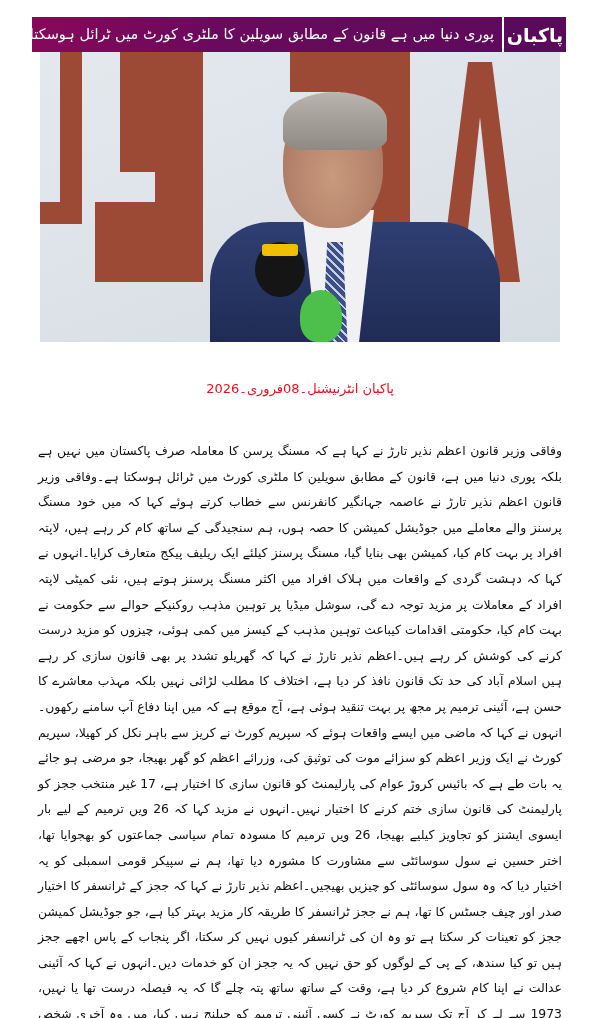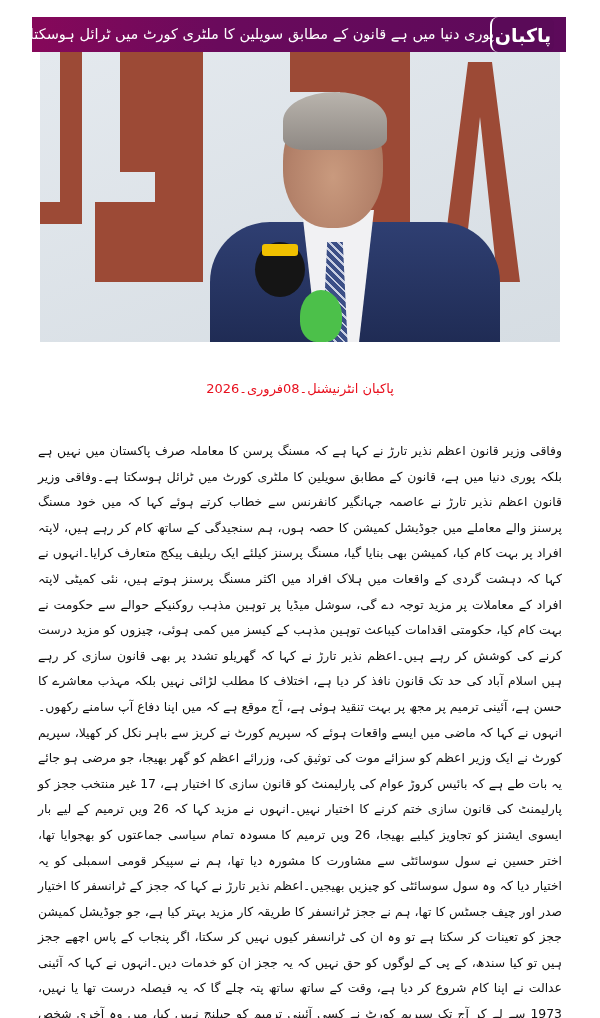--- a/index.html
+++ b/index.html
@@ -3,23 +3,23 @@
 <meta charset="utf-8">
 <style>
   html, body { margin: 0; padding: 0; background: #ffffff; }
   body { width: 600px; height: 1018px; position: relative; overflow: hidden; font-family: "DejaVu Sans", sans-serif; }
   .header-bar {
     position: absolute; left: 32px; top: 17px; width: 534px; height: 35px;
     background: linear-gradient(to right, #86085a 0%, #6a0a5c 35%, #5c0a5a 100%);
     direction: rtl; display: flex; align-items: center;
   }
   .logo-box {
-    position: absolute; right: 12px; top: 0; width: 62px; height: 35px;
+    position: absolute; right: 0; top: 0; width: 62px; height: 35px;
     background: #5a0a58; border-left: 2px solid #ffffff;
-    display: flex; align-items: center; justify-content: center; border-radius: 8px;
+    display: flex; align-items: center; justify-content: center;
   }
   .logo-text { color: #ffffff; font-weight: bold; font-size: 19px; font-family: "DejaVu Sans", sans-serif; }
   .headline {
     position: absolute; right: 72px; top: 0; height: 35px; line-height: 35px;
     color: #ffffff; font-size: 14.5px; white-space: nowrap; font-family: "DejaVu Sans", sans-serif;
   }
   .photo {
     position: absolute; left: 40px; top: 52px; width: 520px; height: 290px; overflow: hidden;
     background: linear-gradient(160deg, #e4e9ee 0%, #d6dde3 100%);
   }

